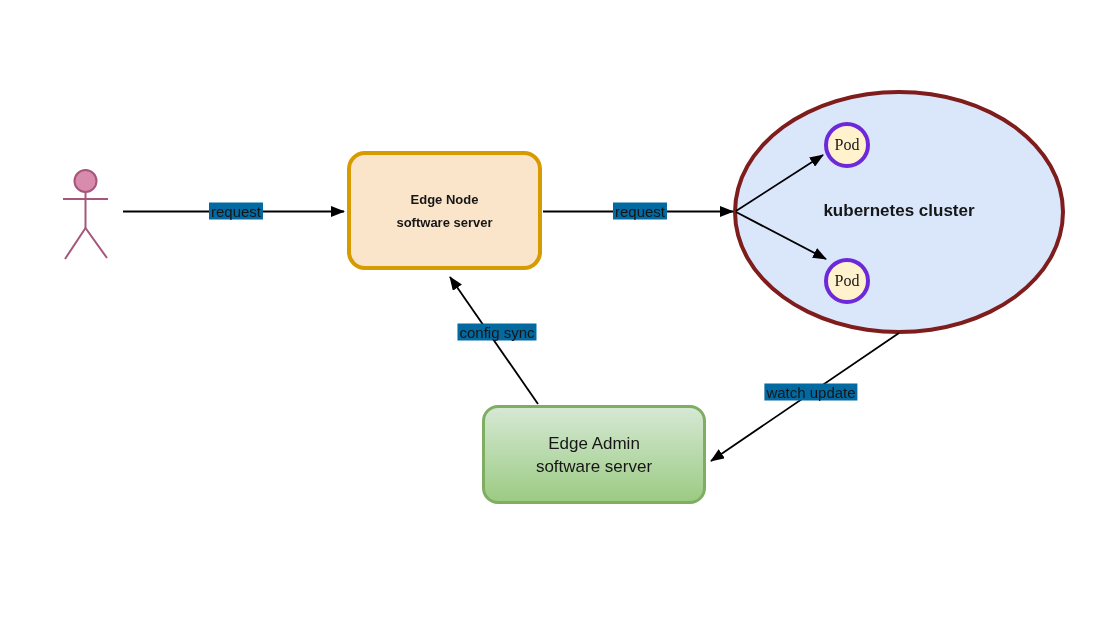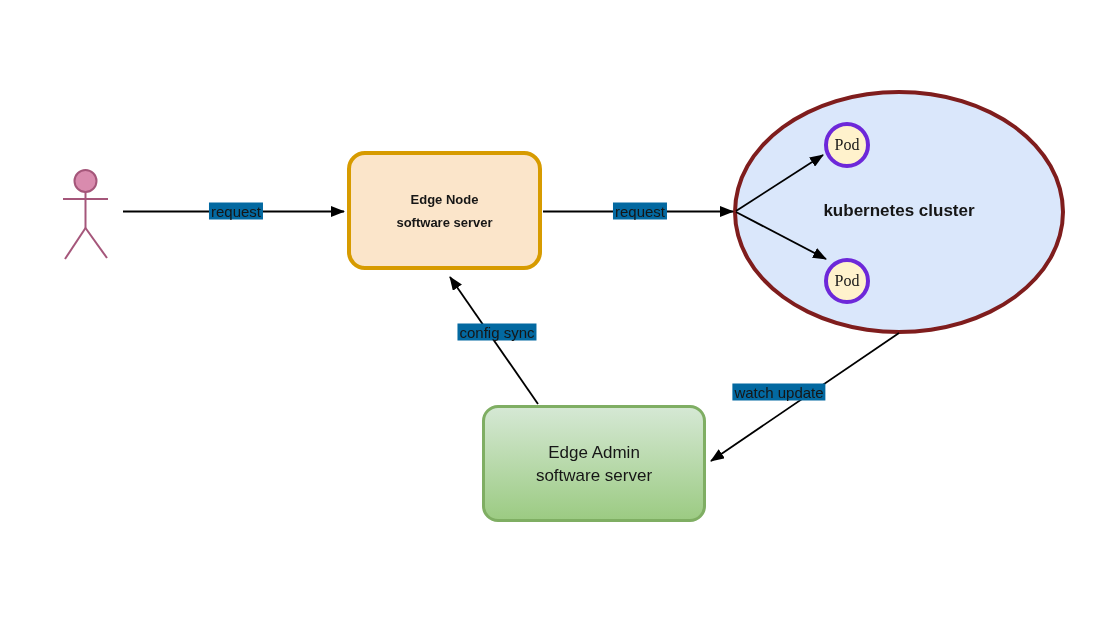--- a/index.html
+++ b/index.html
@@ -53,42 +53,42 @@
     background: #FFF2CC; border: 4px solid #6d28d9; border-radius: 50%;
     display: flex; align-items: center; justify-content: center;
     font-size: 16px;
     font-family: Liberation Serif, serif;
   }
   .pod-top { left: 824px; top: 122px; }
   .pod-bottom { left: 824px; top: 258px; }
 
   
   .edge-admin-box {
-    position: absolute; left: 482px; top: 405px; width: 224px; height: 117px;
+    position: absolute; left: 482px; top: 405px; width: 224px; height: 99px;
     box-sizing: border-box;
     background: linear-gradient(180deg, #D5E8D4 0%, #9CCB83 100%);
     border: 3px solid #7FAE63;
     border-radius: 16px;
     display: flex; flex-direction: column; align-items: center; justify-content: center;
     font-size: 17px; line-height: 23px; text-align: center;
   }
 
   
   .edge-label {
     position: absolute;
     transform: translate(-50%, -50%);
     background: #0369a1;
     padding: 0 2px;
     font-size: 15px;
     white-space: nowrap;
   }
   .lbl-request-1 { left: 236px; top: 211px; }
   .lbl-request-2 { left: 640px; top: 211px; }
   .lbl-config-sync { left: 497px; top: 332px; }
-  .lbl-watch-update { left: 779px; top: 392px; text-align: right; }
+  .lbl-watch-update { left: 811px; top: 392px; text-align: right; }
 </style>
 </head>
 <body>
 
 <div class="canvas">
 
   <div class="layer-shapes">
 
     <svg class="actor-figure" viewBox="0 0 64 100" width="64" height="100">
       <circle cx="31.5" cy="15" r="11" stroke="#A5567A" stroke-width="2" fill="#D98BAE"></circle>

